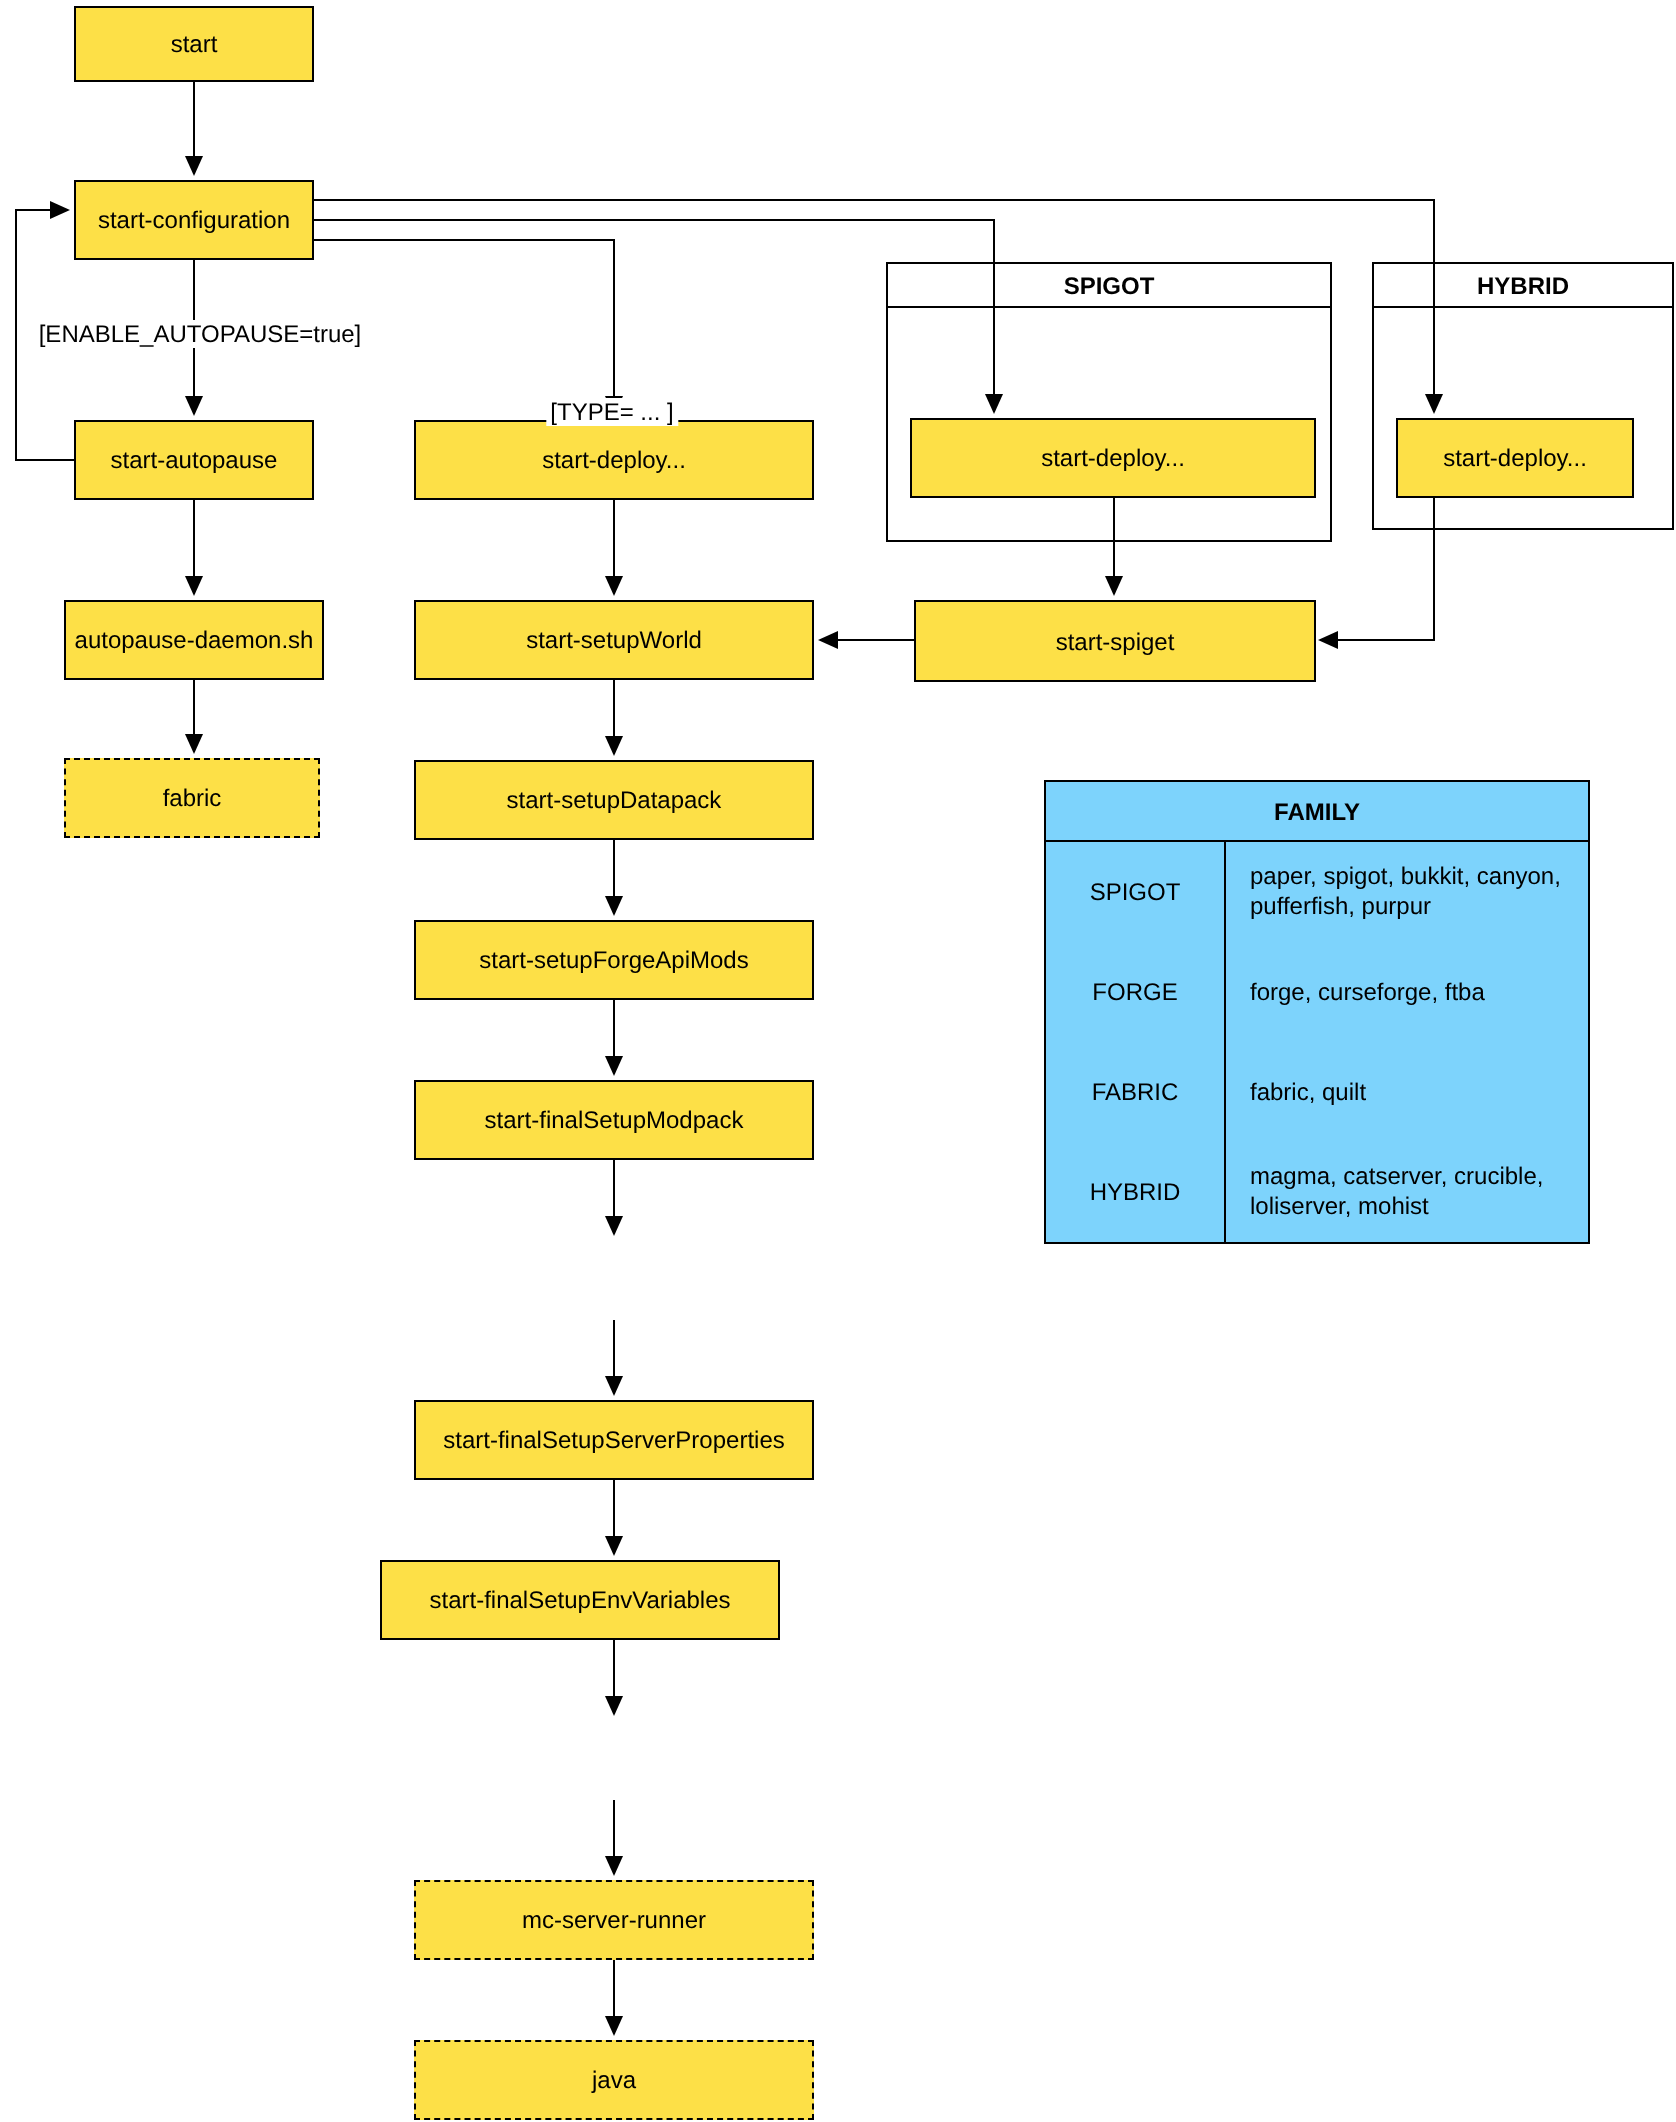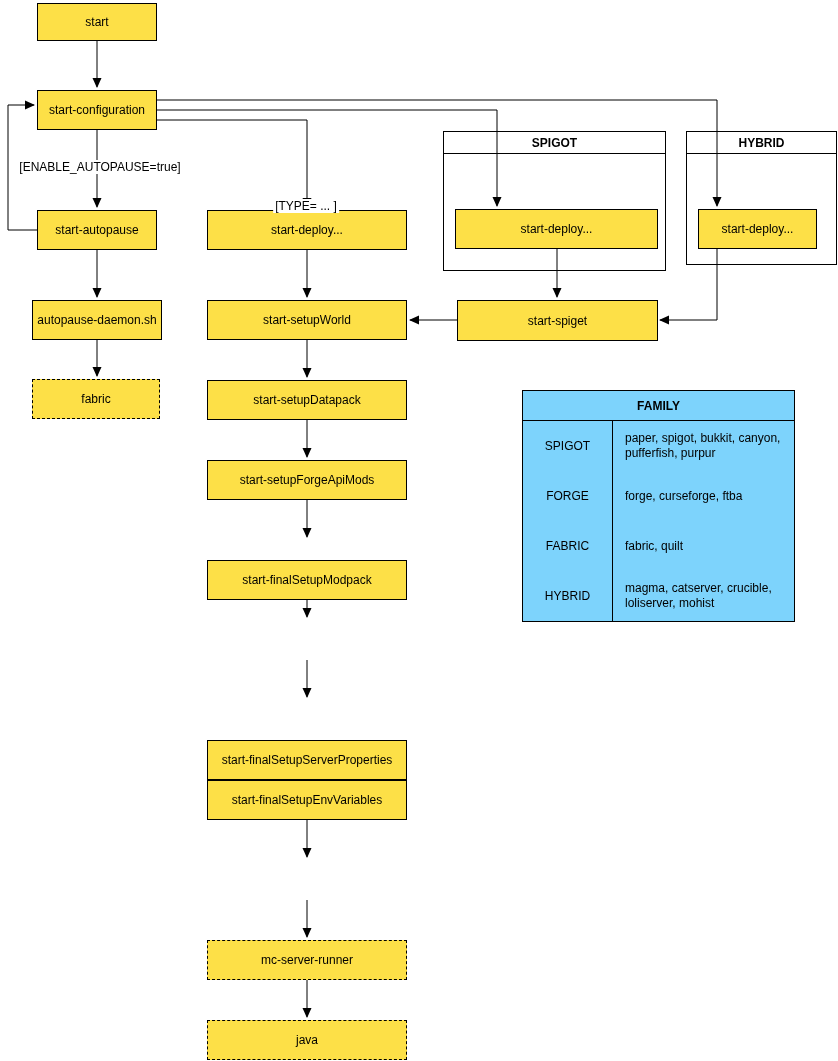--- a/index.html
+++ b/index.html
@@ -125,23 +125,23 @@
   <div class="node" style="left:37px;top:3px;width:120px;height:38px;">start</div>
   <div class="node" style="left:37px;top:90px;width:120px;height:40px;">start-configuration</div>
   <div class="node" style="left:37px;top:210px;width:120px;height:40px;">start-autopause</div>
   <div class="node" style="left:32px;top:300px;width:130px;height:40px;">autopause-daemon.sh</div>
   <div class="node dashed" style="left:32px;top:379px;width:128px;height:40px;">fabric</div>
 
   <div class="node" style="left:207px;top:210px;width:200px;height:40px;">start-deploy...</div>
   <div class="node" style="left:207px;top:300px;width:200px;height:40px;">start-setupWorld</div>
   <div class="node" style="left:207px;top:380px;width:200px;height:40px;">start-setupDatapack</div>
   <div class="node" style="left:207px;top:460px;width:200px;height:40px;">start-setupForgeApiMods</div>
-  <div class="node" style="left:207px;top:540px;width:200px;height:40px;margin-top:20px;">start-finalSetupModpack</div>
-  <div class="node" style="left:207px;top:700px;width:200px;height:40px;margin-top:40px;">start-finalSetupServerProperties</div>
-  <div class="node" style="left:207px;top:780px;width:200px;height:40px;">start-finalSetupEnvVariables</div>
+  <div class="node" style="left:207px;top:540px;width:200px;height:40px;">start-finalSetupModpack</div>
+  <div class="node" style="left:207px;top:700px;width:200px;height:40px;">start-finalSetupServerProperties</div>
+  <div class="node" style="left:190px;top:780px;width:200px;height:40px;">start-finalSetupEnvVariables</div>
   <div class="node dashed" style="left:207px;top:940px;width:200px;height:40px;">mc-server-runner</div>
   <div class="node dashed" style="left:207px;top:1020px;width:200px;height:40px;">java</div>
 
   <div class="node" style="left:455px;top:209px;width:203px;height:40px;">start-deploy...</div>
   <div class="node" style="left:698px;top:209px;width:119px;height:40px;">start-deploy...</div>
   <div class="node" style="left:457px;top:300px;width:201px;height:41px;">start-spiget</div>
 
   <div class="edge-label" style="left:100px;top:160px;">[ENABLE_AUTOPAUSE=true]</div>
   <div class="edge-label" style="left:306px;top:163px;margin-top:36px;">[TYPE= ... ]</div>
 

